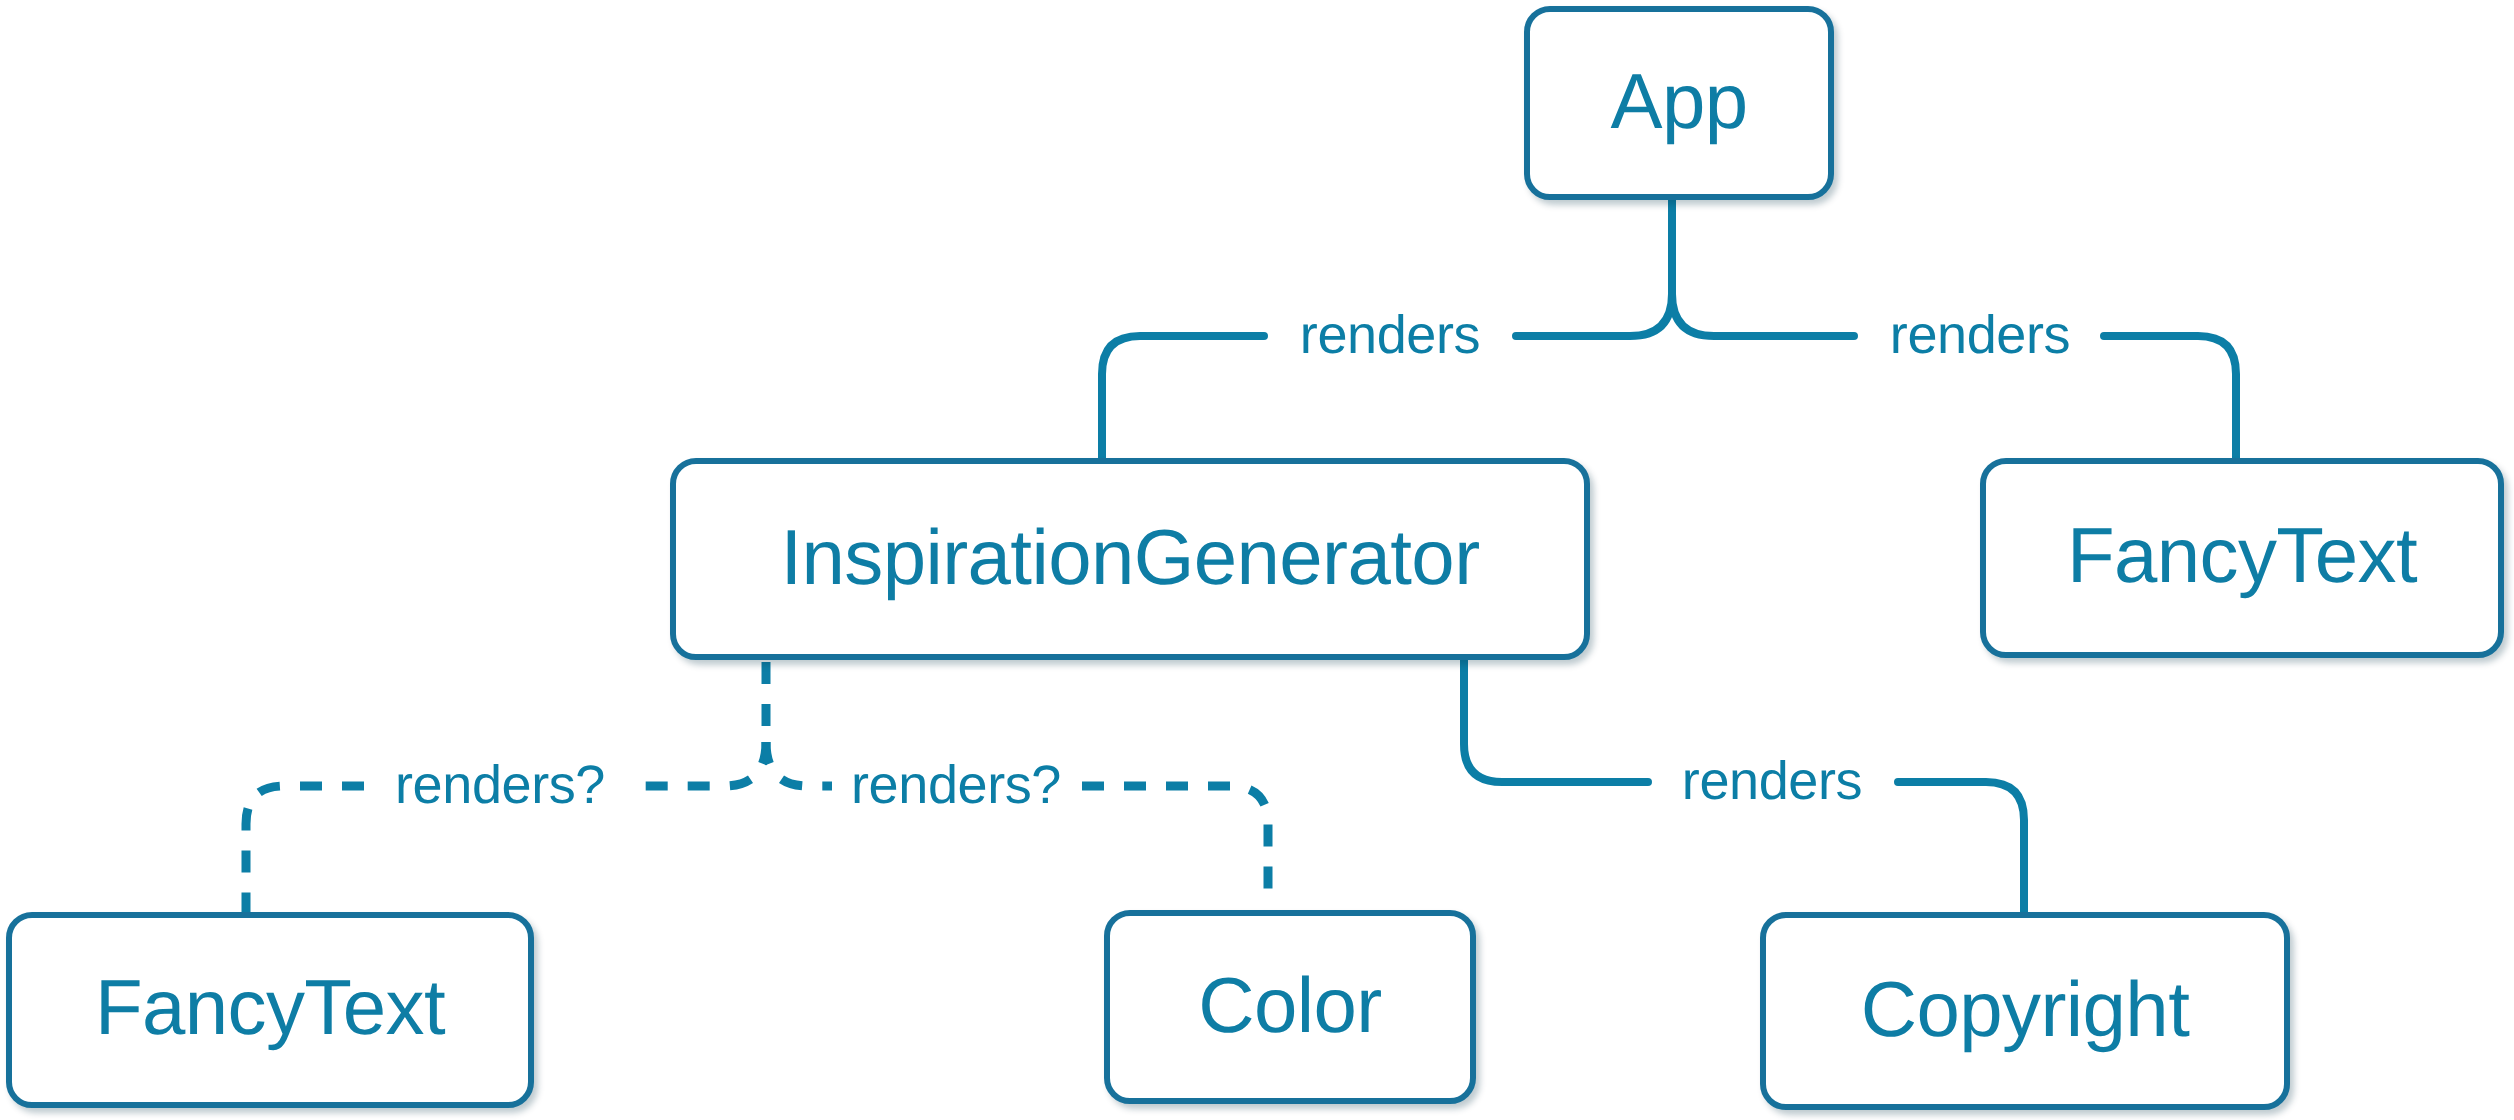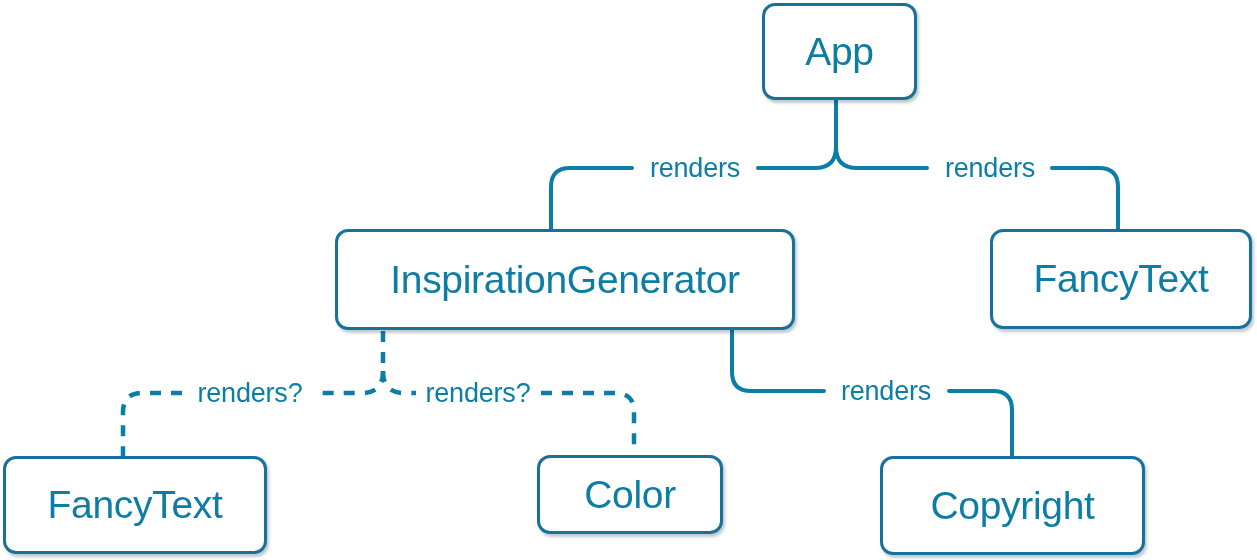--- a/index.html
+++ b/index.html
@@ -76,21 +76,21 @@
   </svg>
 
   <div class="node" style="left:762px; top:3px; width:155px; height:97px;">App</div>
 
   <div class="node" style="left:335px; top:229px; width:460px; height:101px;">InspirationGenerator</div>
 
   <div class="node" style="left:990px; top:229px; width:262px; height:100px;">FancyText</div>
 
   <div class="node" style="left:3px; top:456px; width:264px; height:98px;">FancyText</div>
 
-  <div class="node" style="left:537px; top:455px; width:186px; height:79px;">Color</div>
+  <div class="node" style="left:552px; top:455px; width:186px; height:97px;">Color</div>
 
   <div class="node" style="left:880px; top:456px; width:265px; height:99px;">Copyright</div>
 
   <div class="edge-label" style="left:695px; top:168px;">renders</div>
 
   <div class="edge-label" style="left:990px; top:168px;">renders</div>
 
   <div class="edge-label" style="left:250px; top:393px;">renders?</div>
 
   <div class="edge-label" style="left:478px; top:393px;">renders?</div>

